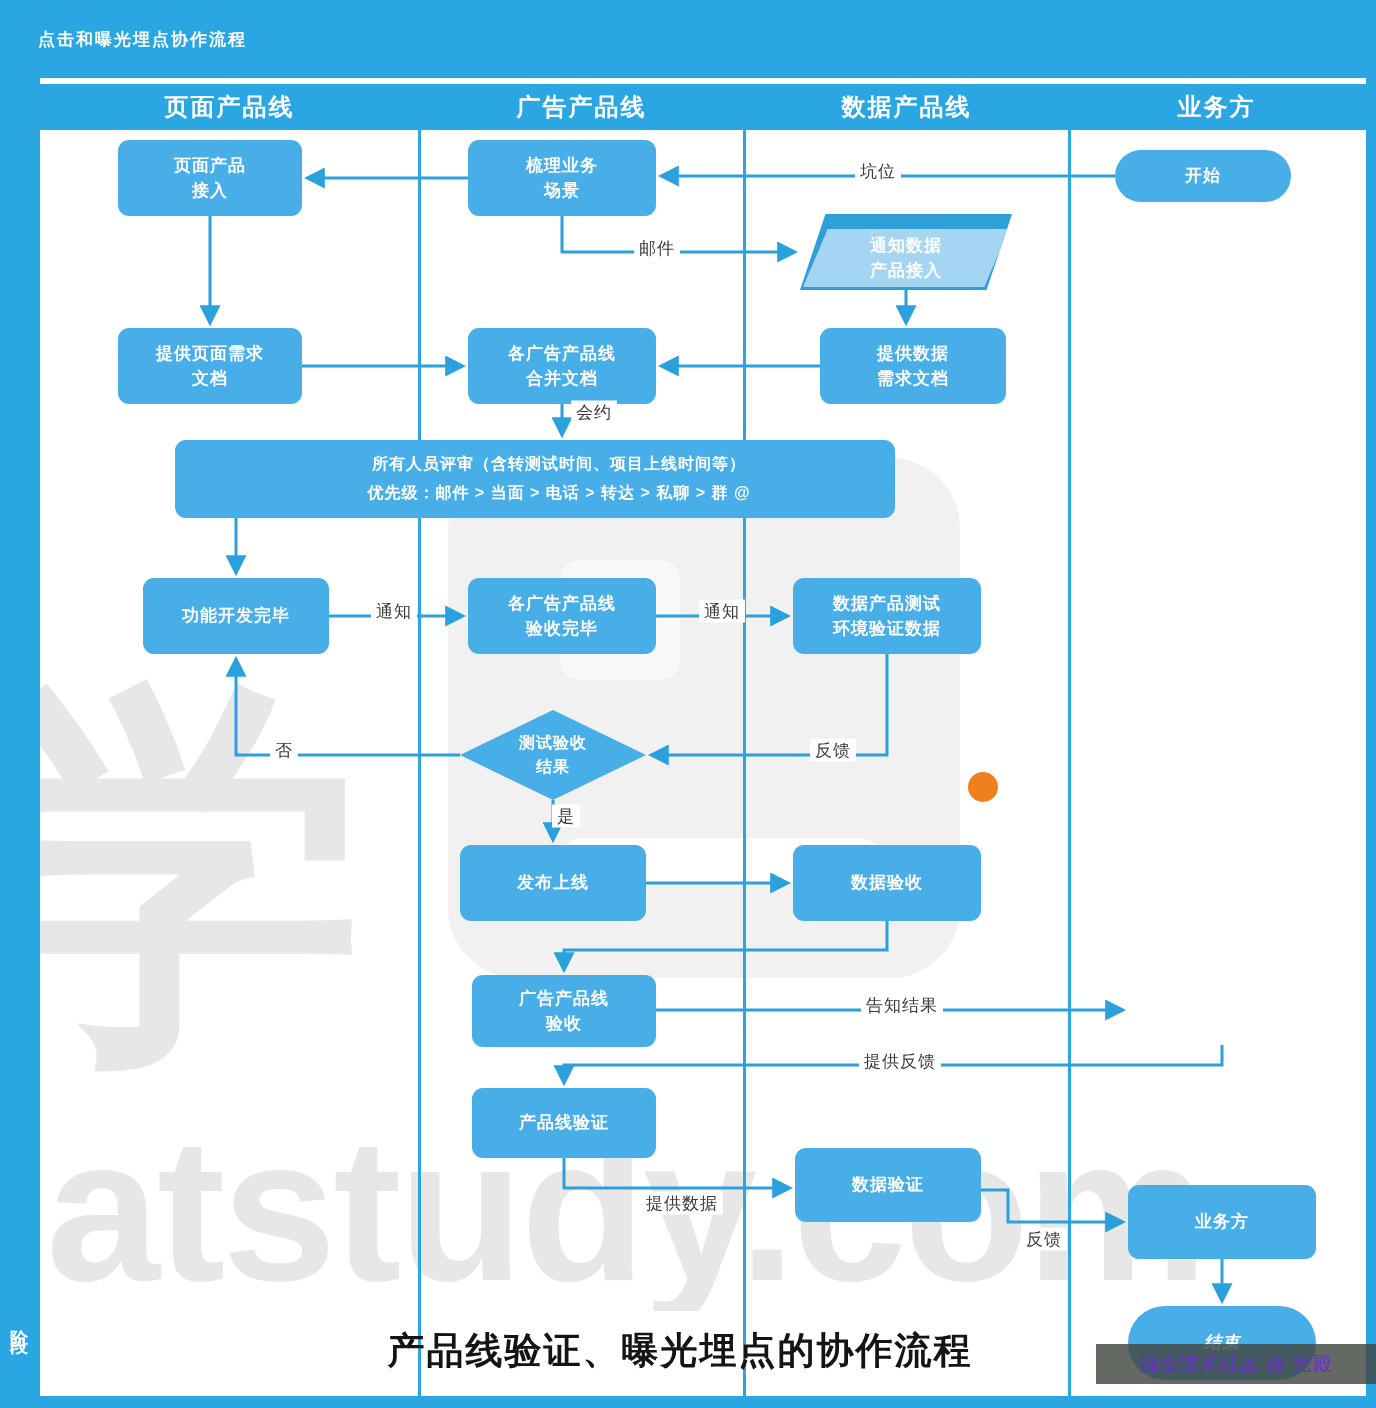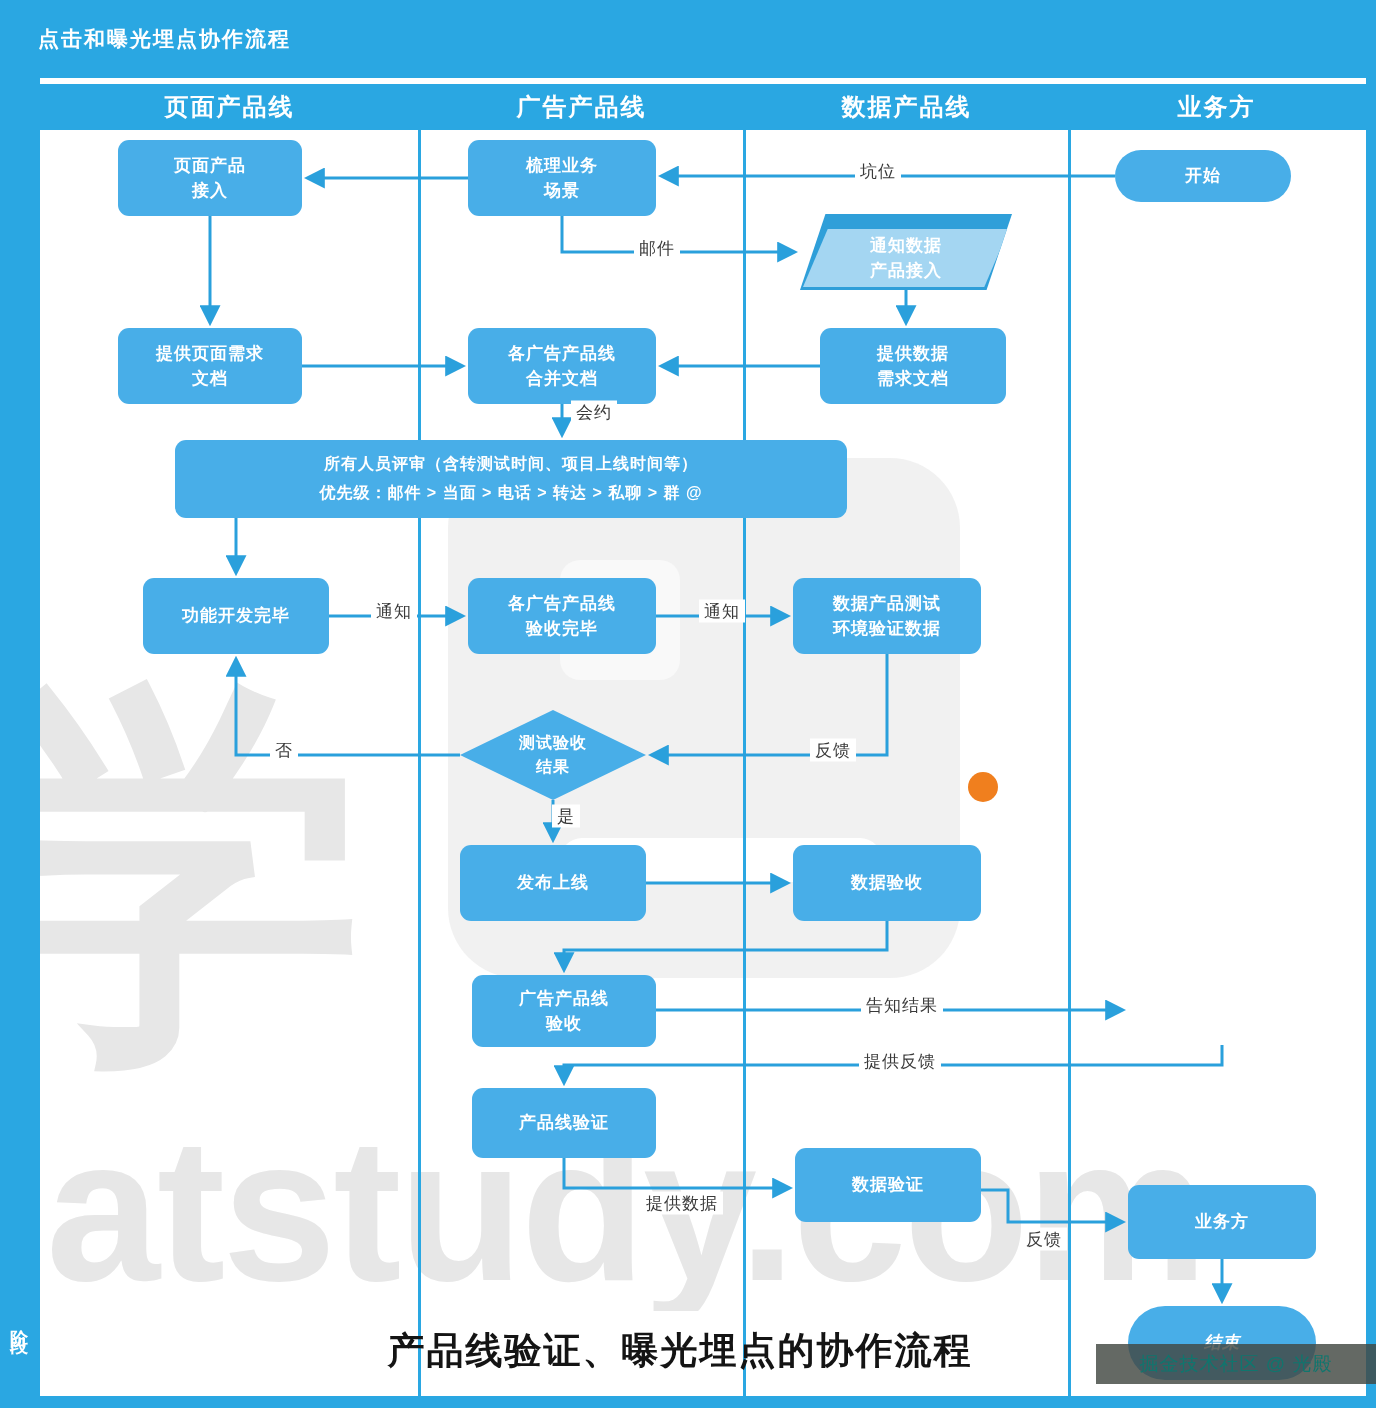--- a/index.html
+++ b/index.html
@@ -13,41 +13,41 @@
   .wm-blob-slot2{position:absolute;left:560px;top:560px;width:120px;height:120px;background:#fff;border-radius:20px;z-index:0;opacity:.55;}
   .wm-dot{position:absolute;left:968px;top:772px;width:30px;height:30px;border-radius:50%;background:#f07f1e;z-index:1;}
   .wm-domain{position:absolute;left:46px;top:1106px;width:1316px;overflow:hidden;font-size:205px;font-weight:600;color:#e7e7e7;z-index:0;white-space:nowrap;line-height:1;letter-spacing:-3px;}
 
   
   .bar{position:absolute;background:#2aa7e2;}
   .top-bar{left:0;top:0;width:1376px;height:78px;z-index:5;}
   .left-strip{left:0;top:78px;width:40px;height:1330px;z-index:5;}
   .right-bar{left:1366px;top:78px;width:10px;height:1330px;z-index:5;}
   .bottom-bar{left:40px;top:1396px;width:1326px;height:12px;z-index:5;}
-  .diagram-title{position:absolute;left:38px;top:0;height:78px;display:flex;align-items:center;color:#fff;font-weight:700;font-size:21px;letter-spacing:2px;z-index:6;}
+  .diagram-title{position:absolute;left:38px;top:0;height:78px;display:flex;align-items:center;color:#fff;font-weight:700;font-size:17px;letter-spacing:2px;z-index:6;}
   .stage-label{position:absolute;left:7px;top:1316px;writing-mode:vertical-rl;color:#fff;font-weight:700;font-size:18px;letter-spacing:5px;z-index:6;}
   .lane-band{position:absolute;left:40px;top:84px;width:1326px;height:46px;background:#2aa7e2;z-index:1;}
   .lane-title{position:absolute;top:84px;height:46px;display:flex;align-items:center;justify-content:center;color:#fff;font-weight:700;font-size:24px;letter-spacing:2px;z-index:2;}
   .lane-div{position:absolute;top:84px;width:3px;height:1312px;background:#2aa7e2;z-index:1;}
 
   
   .node{position:absolute;background:#48aee8;color:#fff;font-weight:700;display:flex;align-items:center;justify-content:center;text-align:center;white-space:pre-line;font-size:17px;line-height:1.5;letter-spacing:1px;border-radius:11px;z-index:3;}
   .stadium{border-radius:999px;}
   .diamond{clip-path:polygon(50% 0,100% 50%,50% 100%,0 50%);font-size:16px;}
   .review{font-size:16px;line-height:1.8;letter-spacing:1px;}
   .para-outer{position:absolute;clip-path:polygon(12% 0,100% 0,88% 100%,0 100%);background:#2f9fd9;z-index:3;}
   .para-inner{position:absolute;inset:3px;clip-path:polygon(12% 0,100% 0,88% 100%,0 100%);background:#a4d6f2;display:flex;align-items:center;justify-content:center;text-align:center;white-space:pre-line;color:#fff;font-weight:700;font-size:17px;line-height:1.5;letter-spacing:1px;margin-top:12px;}
 
   
   .edges{position:absolute;left:0;top:0;z-index:2;}
   .edge-label{position:absolute;transform:translate(-50%,-50%);background:#fff;color:#3a3a3a;font-size:17px;padding:0 5px;z-index:4;letter-spacing:1px;white-space:nowrap;}
 
   
   .caption{position:absolute;left:40px;top:1326px;width:1280px;text-align:center;font-size:37px;font-weight:700;color:#141414;letter-spacing:2px;z-index:6;}
-  .credit{position:absolute;left:1096px;top:1344px;width:280px;height:40px;background:rgba(66,72,66,.82);color:#0f766e;font-size:19px;display:flex;align-items:center;justify-content:center;z-index:7;letter-spacing:1px;}
+  .credit{position:absolute;left:1096px;top:1344px;width:280px;height:40px;background:rgba(66,72,66,.82);color:#6d28d9;font-size:19px;display:flex;align-items:center;justify-content:center;z-index:7;letter-spacing:1px;}
 </style>
 </head>
 <body>
 
 <div class="canvas">
 
   <div class="wm-xue">学</div>
   <div class="wm-blob"></div>
   <div class="wm-blob-slot2"></div>
   <div class="wm-blob-slot"></div>
@@ -125,21 +125,21 @@
 产品接入</div>
   </div>
 
   <div class="node" style="left:118px;top:328px;width:184px;height:76px;">提供页面需求
 文档</div>
   <div class="node" style="left:820px;top:328px;width:186px;height:76px;">提供数据
 需求文档</div>
   <div class="node" style="left:468px;top:328px;width:188px;height:76px;">各广告产品线
 合并文档</div>
 
-  <div class="node review" style="left:175px;top:440px;width:672px;height:78px;">所有人员评审（含转测试时间、项目上线时间等）
+  <div class="node review" style="left:175px;top:440px;width:672px;height:78px;padding-left:48px;">所有人员评审（含转测试时间、项目上线时间等）
 优先级：邮件 &gt; 当面 &gt; 电话 &gt; 转达 &gt; 私聊 &gt; 群 @</div>
 
   <div class="node" style="left:143px;top:578px;width:186px;height:76px;">功能开发完毕</div>
   <div class="node" style="left:468px;top:578px;width:188px;height:76px;">各广告产品线
 验收完毕</div>
   <div class="node" style="left:793px;top:578px;width:188px;height:76px;">数据产品测试
 环境验证数据</div>
 
   <div class="node diamond" style="left:460px;top:710px;width:186px;height:90px;">测试验收
 结果</div>

